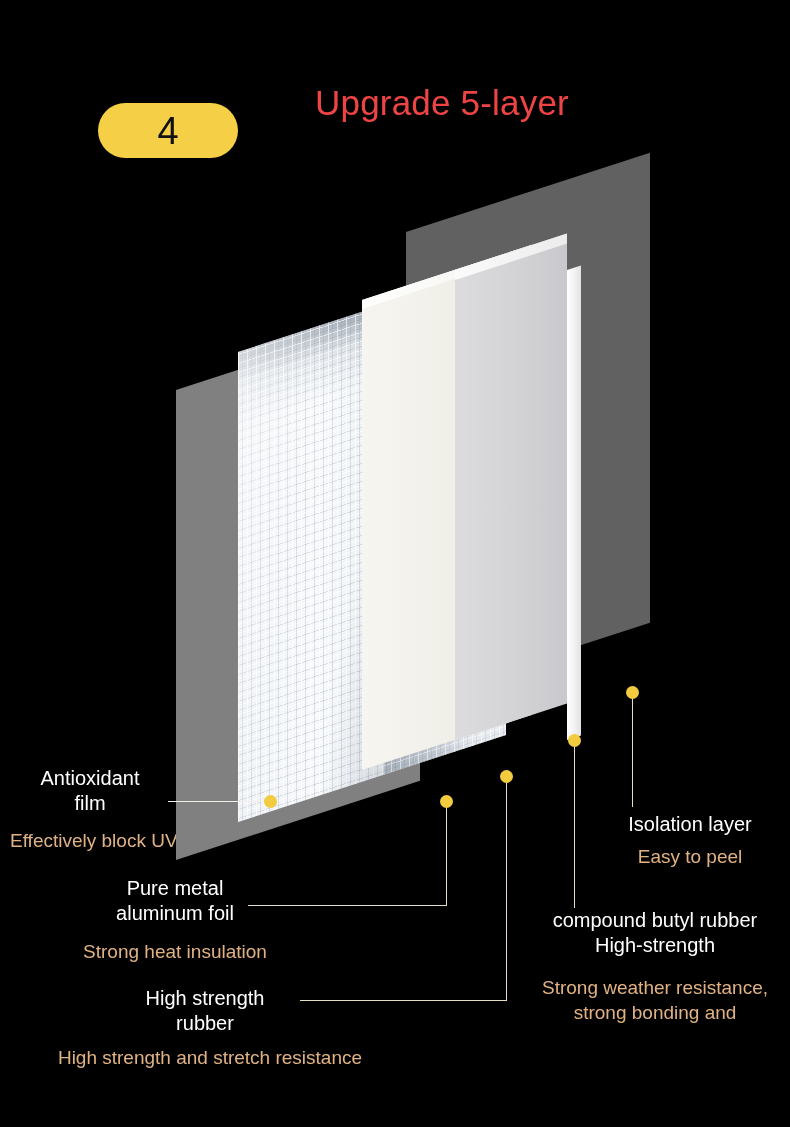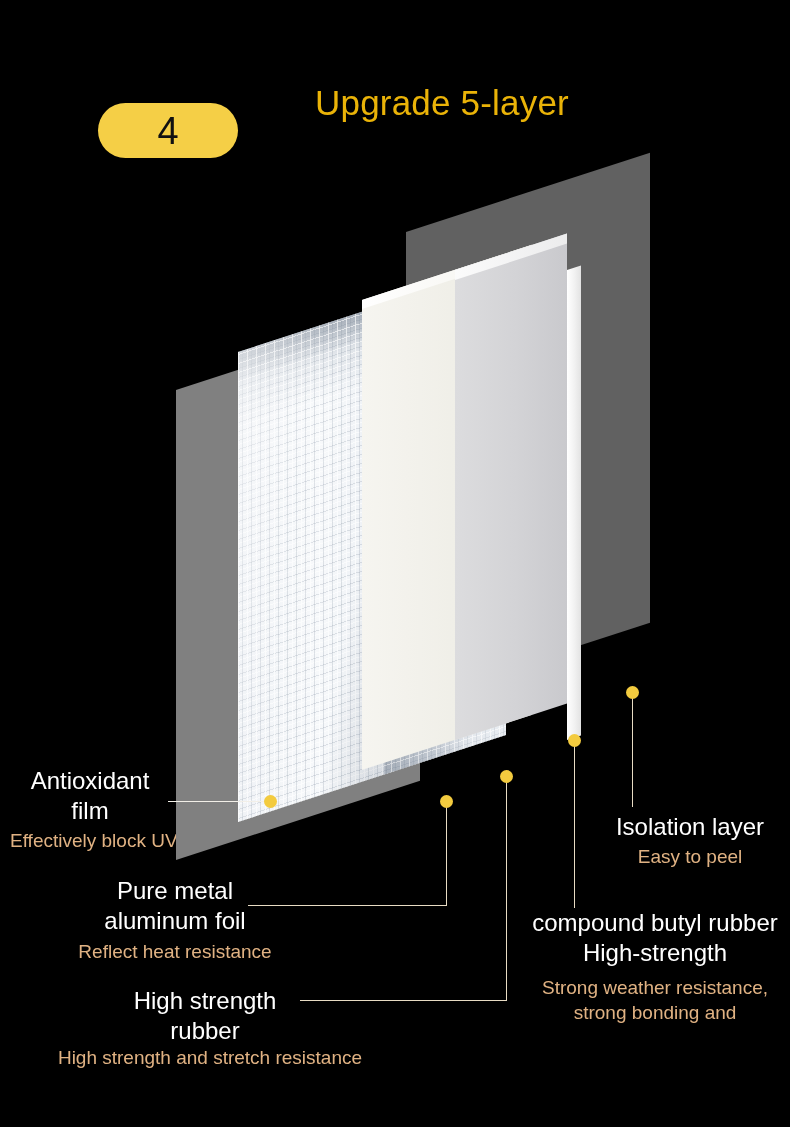--- a/index.html
+++ b/index.html
@@ -42,21 +42,21 @@
     font-size: 38px;
     color: #111111;
     font-weight: 400;
     line-height: 1;
   }
   #title {
     position: absolute;
     left: 315px;
     top: 78px;
     width: 420px;
-    color: #eab308;
+    color: #ef4444;
     font-size: 35px;
     line-height: 1.42;
     font-weight: 400;
     letter-spacing: 0.2px;
   }
   #title .line { display: block; white-space: nowrap; }
 
   
   #stage {
     position: absolute;
@@ -162,21 +162,21 @@
   }
 
   
   #layer-isolation { left: 406px; top: 232px; width: 244px; height: 470px; z-index: 1; }
   #layer-isolation .face { background: #616161; }
 
   
   .callout-label {
     position: absolute;
     color: #ffffff;
-    font-size: 24px;
+    font-size: 20px;
     line-height: 1.26;
     font-weight: 400;
     white-space: nowrap;
   }
   .callout-sub {
     position: absolute;
     color: #e0b283;
     font-size: 19px;
     line-height: 1.30;
     font-weight: 400;
@@ -262,21 +262,21 @@
 
   <div class="dot" style="left:440px; top:795px;"></div>
   <div class="leader v" style="left:446px; top:801px; height:104px;"></div>
   <div class="leader h" style="left:248px; top:905px; width:199px;"></div>
 
   <div class="callout-label ta-c" style="left:60px; top:876px; width:230px;">
     <span style="display:block">Pure metal</span>
     <span style="display:block">aluminum foil</span>
   </div>
   <div class="callout-sub ta-c" style="left:60px; top:940px; width:230px;">
-    <span style="display:block">Reflect heat resistance</span>
+    <span style="display:block">Strong heat insulation</span>
   </div>
 
   <div class="dot" style="left:500px; top:770px;"></div>
   <div class="leader v" style="left:506px; top:776px; height:224px;"></div>
   <div class="leader h" style="left:300px; top:1000px; width:207px;"></div>
 
   <div class="callout-label ta-c" style="left:105px; top:986px; width:200px;">
     <span style="display:block">High strength</span>
     <span style="display:block">rubber</span>
   </div>

